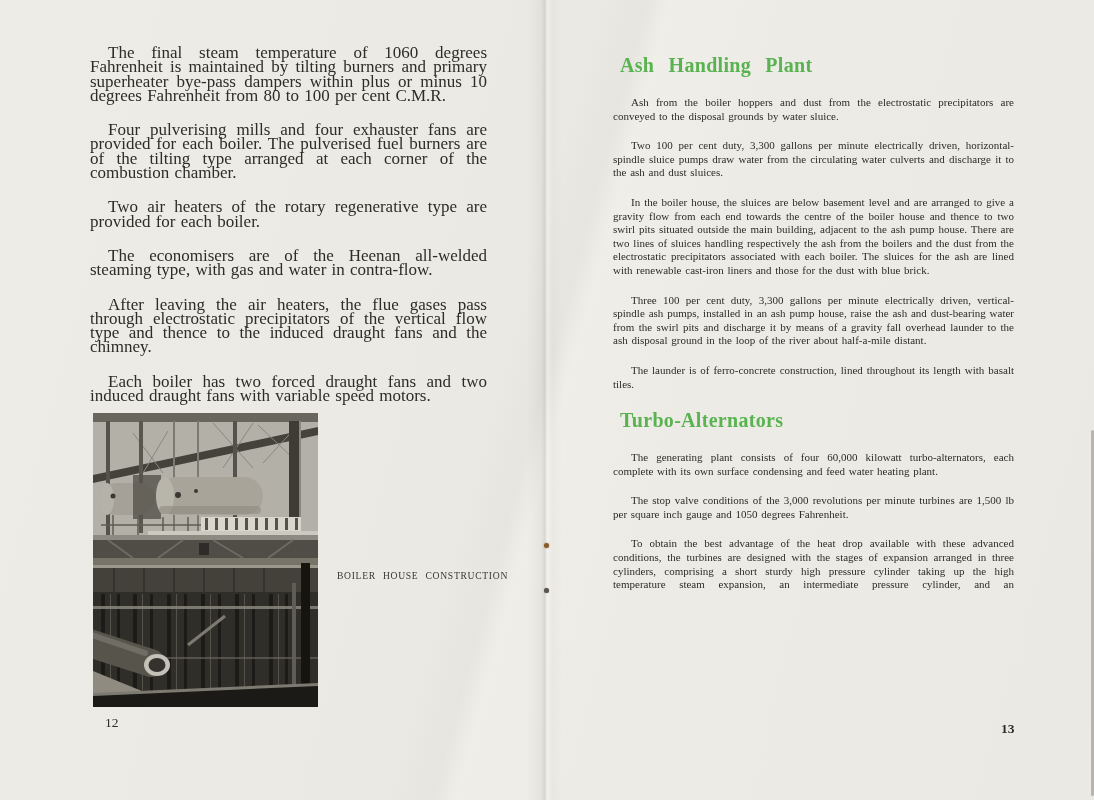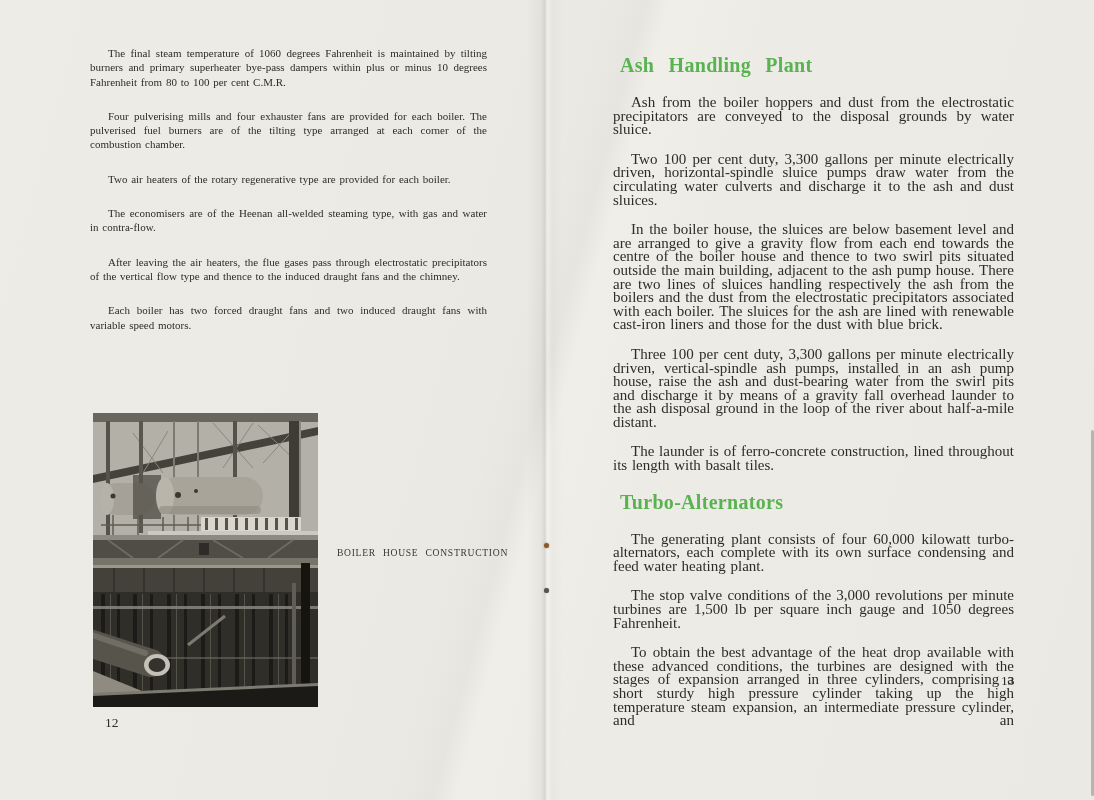--- a/index.html
+++ b/index.html
@@ -31,53 +31,53 @@
   .right-edge-shadow {
     position:absolute; right:0; top:430px; bottom:4px; width:3px;
     background:rgba(62,58,50,0.30); border-radius:2px;
   }
   
   .left-col {
     position:absolute; left:90px; top:46px; width:397px;
     color:#2e2c28;
   }
   .left-col p {
-    margin:0 0 20px; font-size:11px; line-height:14.3px;
+    margin:0 0 20px; font-size:17px; line-height:14.3px;
     text-align:justify; text-indent:18px; word-spacing:1px;
   }
   .right-col {
     position:absolute; left:613px; top:50px; width:401px;
     color:#2e2c28;
   }
   .right-col p {
-    margin:16px 0 14px; font-size:15px; line-height:13.6px;
+    margin:16px 0 14px; font-size:11px; line-height:13.6px;
     text-align:justify; text-indent:18px; word-spacing:1px;
   }
   .section-heading {
     font-size:20px; line-height:30px; font-weight:700;
     color:#5ab351; margin:0 0 14px; padding-left:7px;
     word-spacing:9px; letter-spacing:0.3px;
   }
   .section-heading.second { margin-top:10px; }
   .continued { text-align-last:justify; }
   
   .photo {
     position:absolute; left:93px; top:413px; width:225px; height:294px;
     background:#b3b0a8; overflow:hidden;
   }
   .photo svg { display:block; }
   .photo-caption {
-    position:absolute; left:337px; top:547px;
+    position:absolute; left:337px; top:570px;
     font-size:9.6px; letter-spacing:0.7px; word-spacing:4px;
     color:#3a3833; white-space:nowrap;
   }
   
   .pagenum { position:absolute; font-size:13.5px; color:#2e2c28; }
   .pagenum.p-left  { left:105px;  top:715px; }
-  .pagenum.p-right { left:1001px; top:673px; }
+  .pagenum.p-right { left:1001px; top:721px;font-weight:bold; }
 </style>
 </head>
 <body>
 
 <div class="spread">
 
   <div class="left-col">
     <p>The final steam temperature of 1060 degrees Fahrenheit is maintained by tilting burners and primary superheater bye-pass dampers within plus or minus 10 degrees Fahrenheit from 80 to 100 per cent C.M.R.</p>
     <p>Four pulverising mills and four exhauster fans are provided for each boiler. The pulverised fuel burners are of the tilting type arranged at each corner of the combustion chamber.</p>
     <p>Two air heaters of the rotary regenerative type are provided for each boiler.</p>

